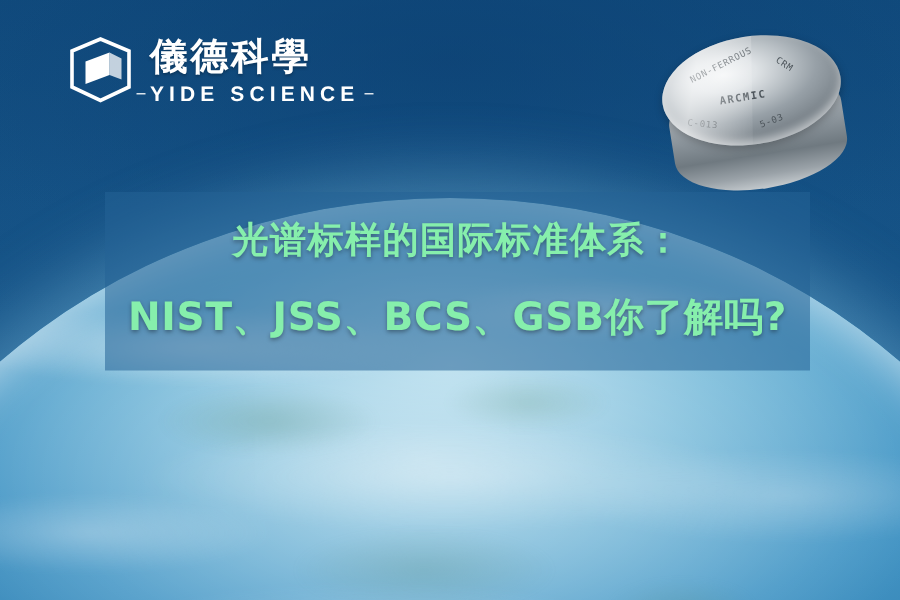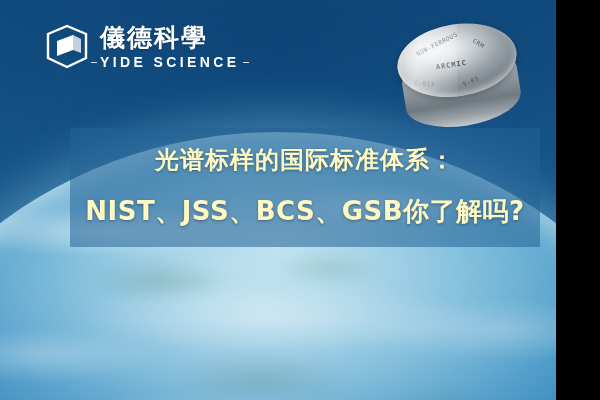--- a/index.html
+++ b/index.html
@@ -5,21 +5,21 @@
   html, body {
     margin: 0;
     padding: 0;
     background: #000;
   }
   body {
     font-family: "Liberation Sans", sans-serif;
   }
   .stage {
     position: relative;
-    width: 556px;
+    width: 600px;
     height: 400px;
     overflow: hidden;
     background: #1a6fa8;
   }
 
   
   .bg-sky {
     position: absolute;
     inset: 0;
     background:
@@ -191,21 +191,21 @@
     left: 70px;
     top: 128px;
     width: 470px;
     padding: 16px 10px 18px 10px;
     background: rgba(37, 99, 150, 0.55);
     box-sizing: border-box;
     text-align: center;
   }
   .banner-line {
     font-family: "DejaVu Sans", "Liberation Sans", sans-serif;
-    color: #fef9c3;
+    color: #86efac;
     font-weight: 700;
     text-shadow: 0 1px 3px rgba(0,0,0,0.35);
     white-space: nowrap;
   }
   .banner-line-1 {
     font-size: 24px;
     letter-spacing: 1px;
   }
   .banner-line-2 {
     font-size: 26px;

